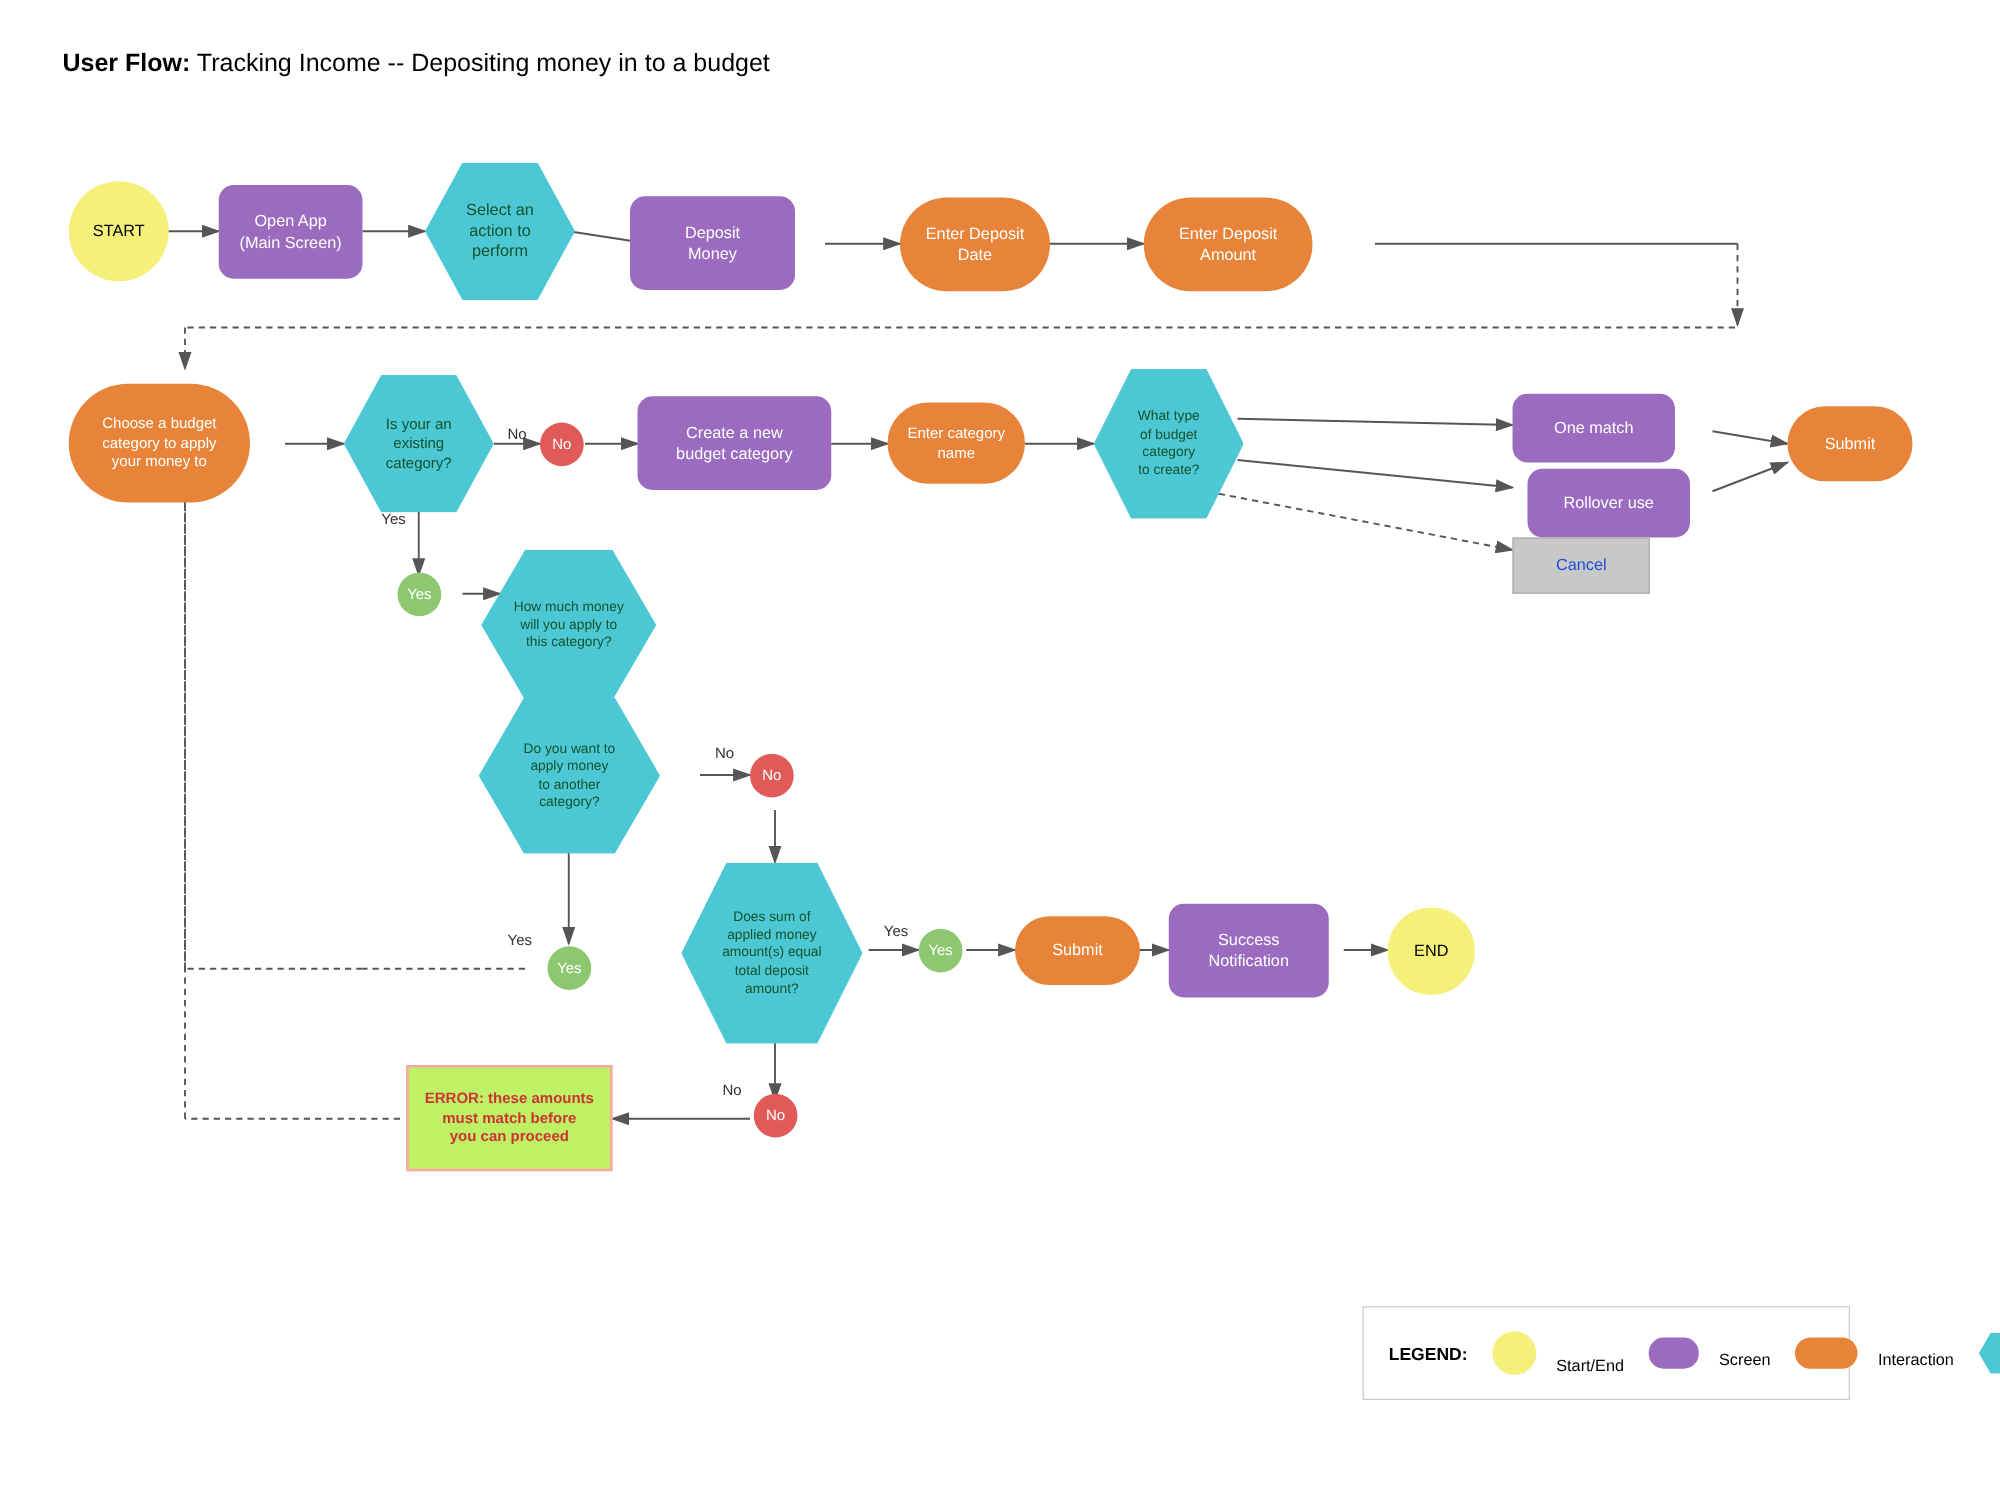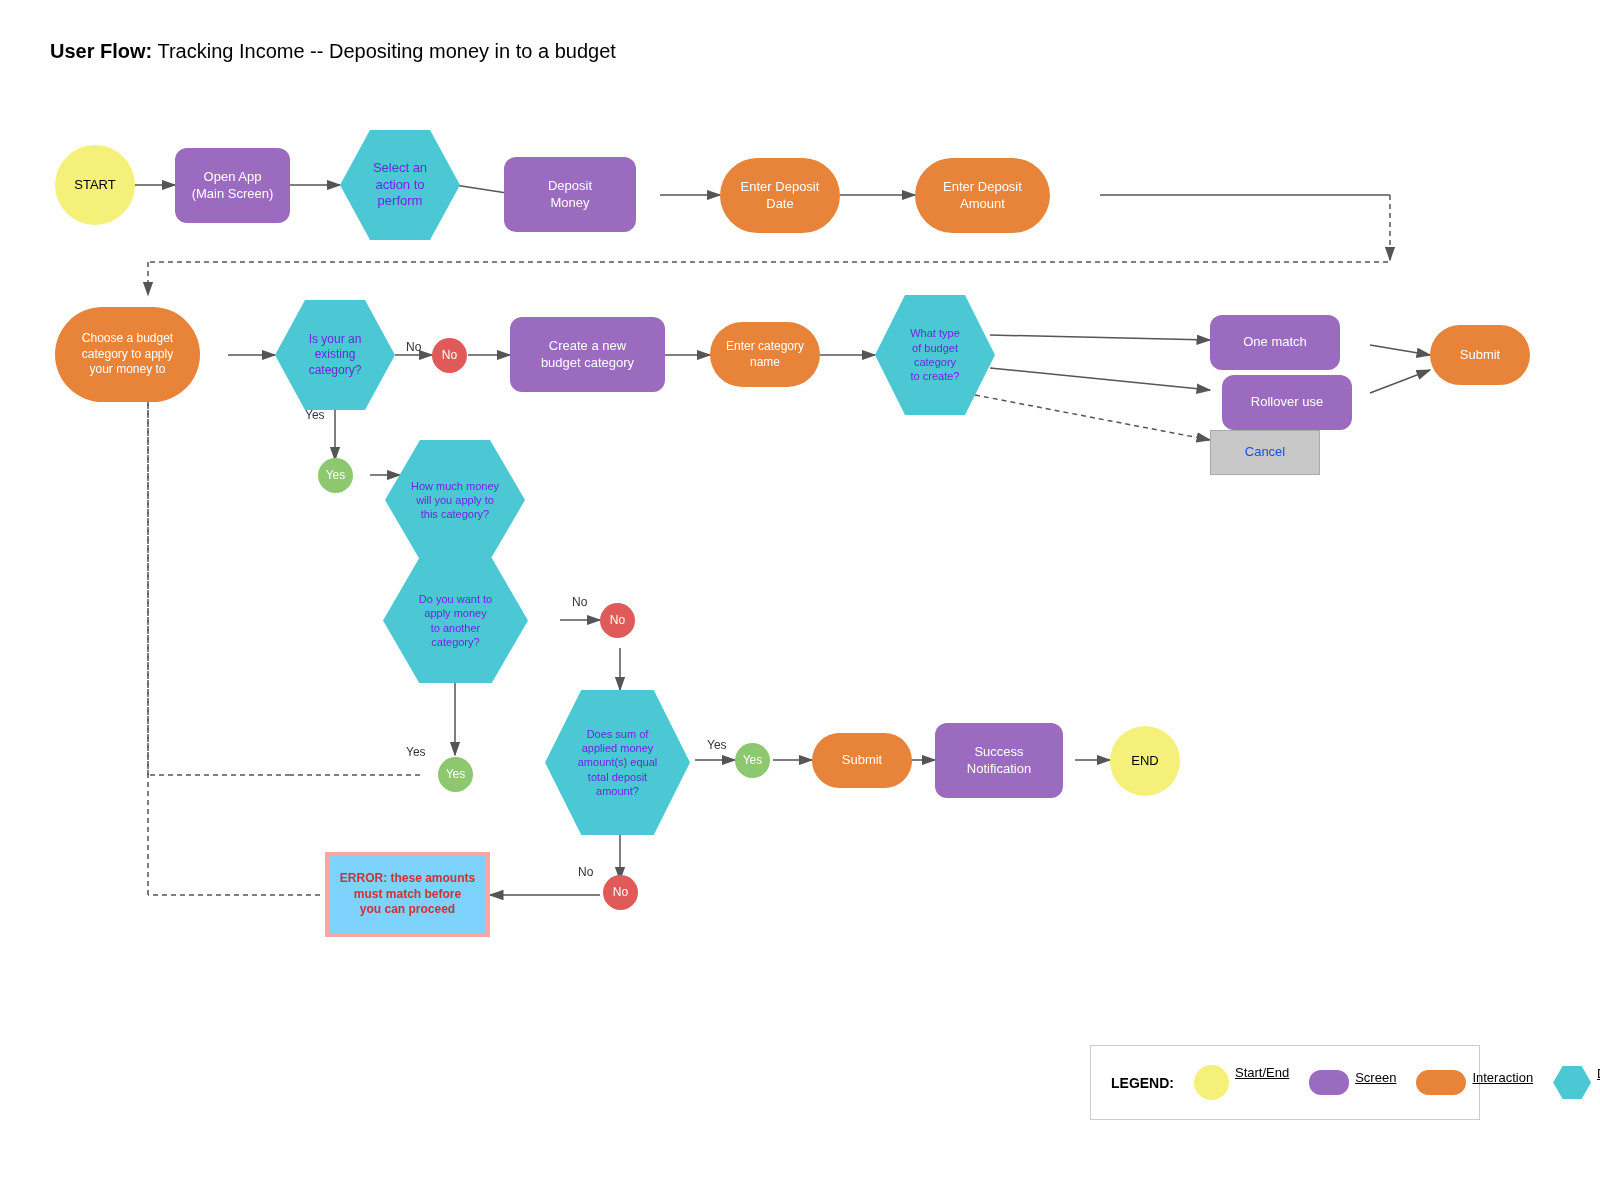--- a/index.html
+++ b/index.html
@@ -47,26 +47,26 @@
       clip-path: polygon(25% 0%, 75% 0%, 100% 50%, 75% 100%, 25% 100%, 0% 50%);
     }
 
     .stadium {
       border-radius: 50px;
     }
 
     
     .yellow { background: #f5f07a; }
     .purple { background: #9b6bbf; color: #fff; }
-    .cyan { background: #4bc8d4; color: #6d28d9; }
+    .cyan { background: #4bc8d4; color: #14532d; }
     .orange { background: #e8833a; color: #fff; }
     .green-circle { background: #8dc870; color: #fff; }
     .red-circle { background: #e05a5a; color: #fff; }
     .gray-rect { background: #c8c8c8; color: #1d4ed8; border: 1px solid #aaa; }
-    .red-rect { background: #7dd3fc; border: 4px solid #fca5a5; color: #cc3333; }
+    .red-rect { background: #bef264; border: 2px solid #fca5a5; color: #cc3333; }
 
     
     .arrows-svg {
       position: absolute;
       top: 0;
       left: 0;
       width: 1600px;
       height: 1200px;
       pointer-events: none;
     }
@@ -75,23 +75,22 @@
     .legend {
       position: absolute;
       border: 1px solid #ccc;
       padding: 15px 20px;
       display: flex;
       align-items: center;
       gap: 20px;
     }
     .legend-item {
       display: flex;
-      align-items: flex-start;
-      gap: 6px;
-      text-decoration: underline;
+      align-items: flex-end;
+      gap: 16px;
     }
     .legend-shape {
       display: flex;
       align-items: center;
       justify-content: center;
       font-size: 11px;
     }
   </style>
 </head>
 <body>

